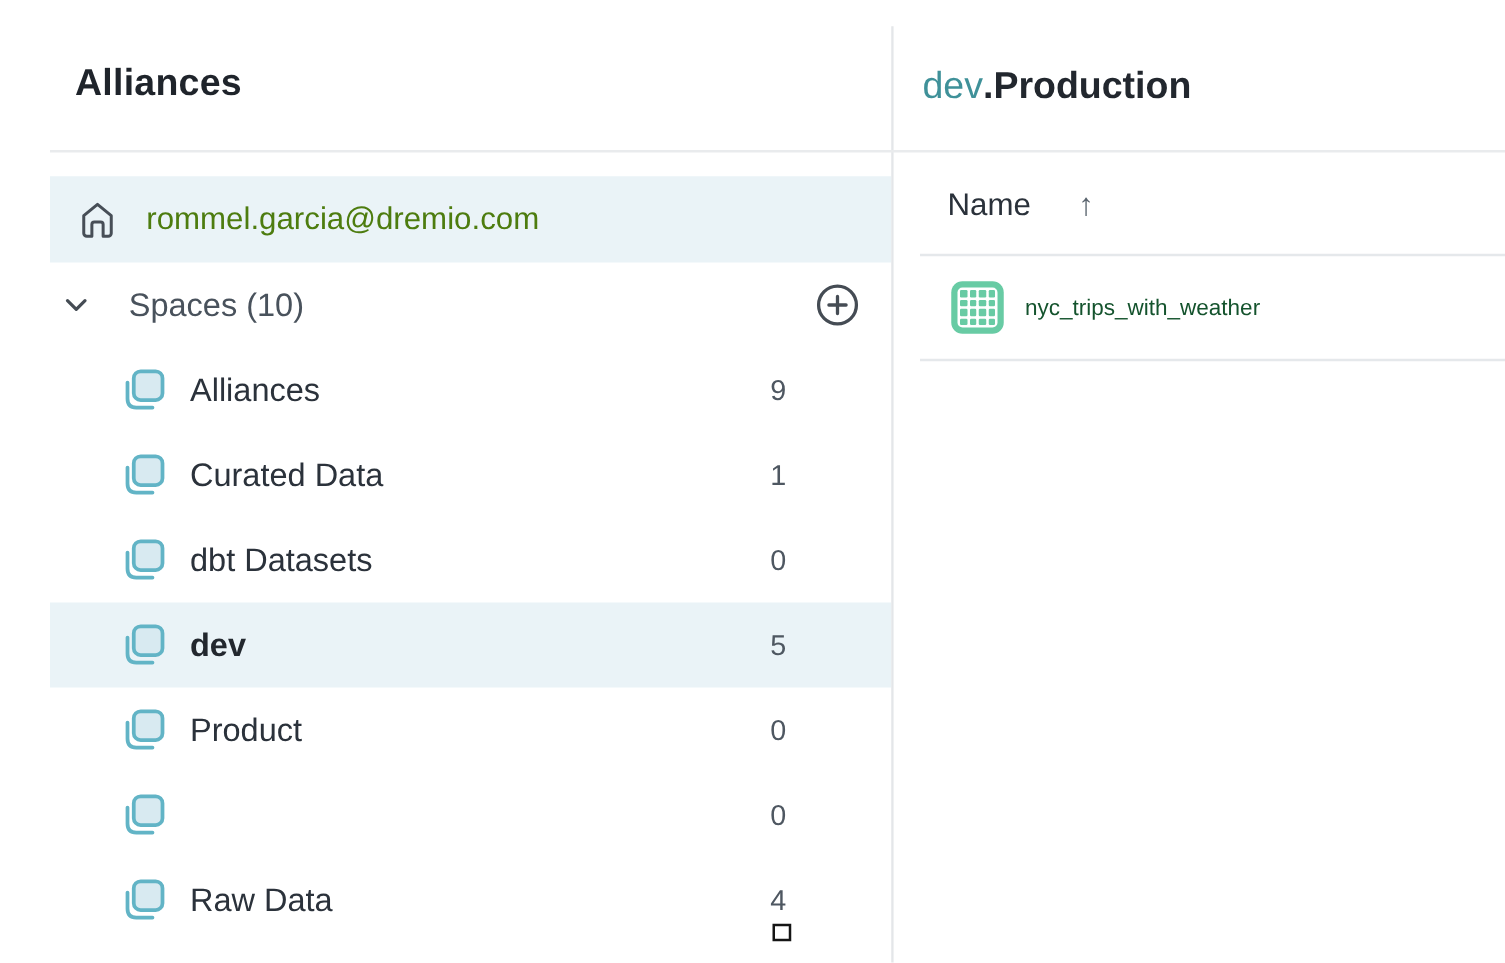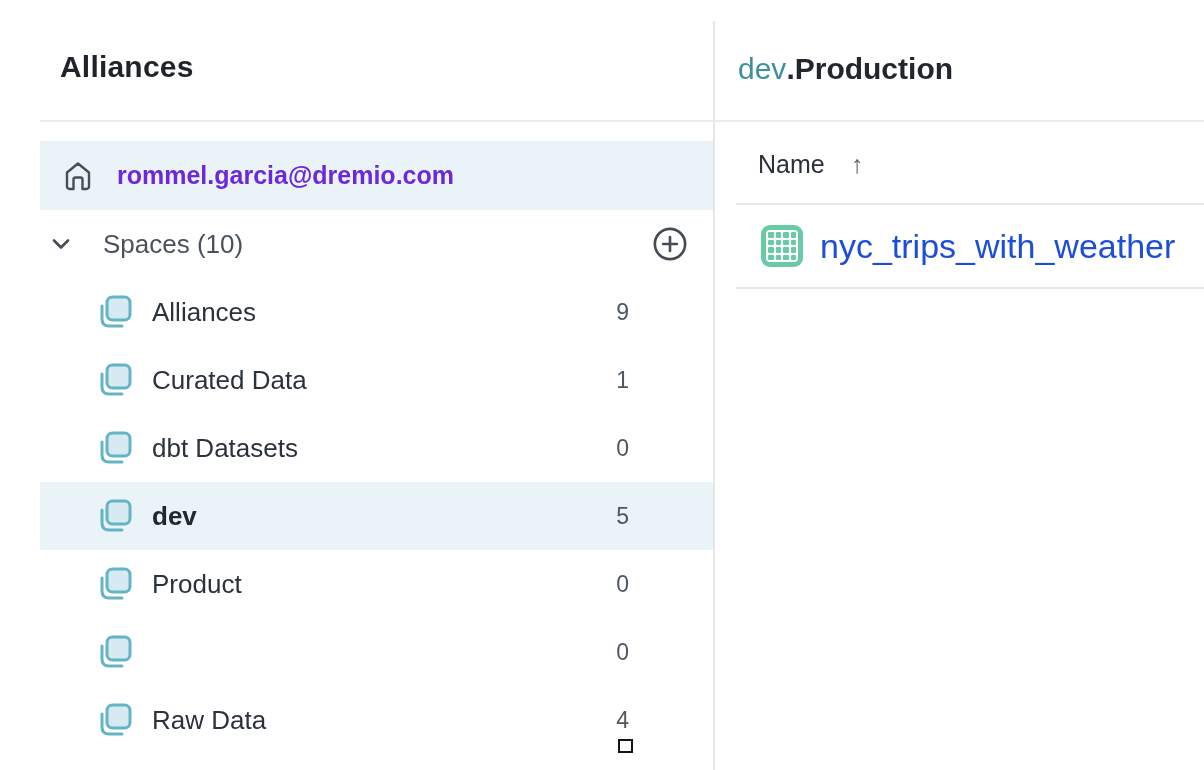--- a/index.html
+++ b/index.html
@@ -17,21 +17,21 @@
     font-size:30px; font-weight:700; color:#1F242B; letter-spacing:.2px; line-height:1.1;
   }
   .sidebar-hdivider { position:absolute; left:40px; top:120px; width:673px; height:2px; background:#E9EBED; }
 
   .rows { position:absolute; left:40px; top:141px; width:673px; }
 
   .home-row {
     height:69px; display:flex; align-items:center;
     background:#EAF3F7; padding-left:20px; gap:21px; cursor:pointer;
   }
-  .home-label { font-size:25px; font-weight:700; color:#6d28d9; white-space:nowrap; }
+  .home-label { font-size:25px; font-weight:400; color:#4d7c0f; white-space:nowrap; }
 
   .spaces-header-row {
     height:68px; display:flex; align-items:center;
     padding-left:10px; padding-right:25px; cursor:pointer;
   }
   .spaces-header-label { margin-left:31px; font-size:26px; color:#49525C; white-space:nowrap; }
   .add-space-button {
     margin-left:auto; width:36px; height:36px; border:none; background:none;
     padding:0; cursor:pointer; display:flex; align-items:center; justify-content:center;
   }
@@ -50,33 +50,33 @@
 
   
   .main { position:absolute; left:715px; top:0; width:489px; height:770px; background:#fff; }
   .breadcrumb { position:absolute; left:23px; top:52px; font-size:30px; line-height:1.1; white-space:nowrap; }
   .breadcrumb-space { color:#3F9199; font-weight:400; cursor:pointer; }
   .breadcrumb-rest { color:#22272E; font-weight:700; }
   .main-hdivider { position:absolute; left:-2px; top:120px; width:491px; height:2px; background:#E9EBED; }
 
   .table-header {
     position:absolute; left:43px; top:150px;
-    display:flex; align-items:center; gap:26px; cursor:pointer;justify-content:center;
+    display:flex; align-items:center; gap:38px; cursor:pointer;justify-content:center;
   }
   .table-header-label { font-size:25px; font-weight:500; color:#2A313A; }
   .sort-arrow { font-size:25px; color:#59636D; }
 
   .thdivider { position:absolute; left:21px; top:203px; width:468px; height:2px; background:#E5E8EB; }
 
   .dataset-list { position:absolute; left:21px; top:205px; width:468px; }
   .dataset-row {
     height:84px; display:flex; align-items:center;
     padding-left:25px; gap:17px; border-bottom:2px solid #E5E8EB; cursor:pointer;
   }
-  .dataset-name { font-size:34px; color:#1d4ed8; white-space:nowrap; }
+  .dataset-name { font-size:18px; color:#14532d; white-space:nowrap; }
 
   .dataset-icon {
     width:42px; height:42px; background:#68CBA4; border-radius:9px; flex:0 0 auto;
     display:flex; align-items:center; justify-content:center;
   }
   .dataset-icon-grid {
     width:32px; height:32px; background:#fff; border-radius:4px;
     display:grid; grid-template-columns:repeat(4,1fr); grid-template-rows:repeat(4,1fr);
     gap:2px; padding:2px;
   }

